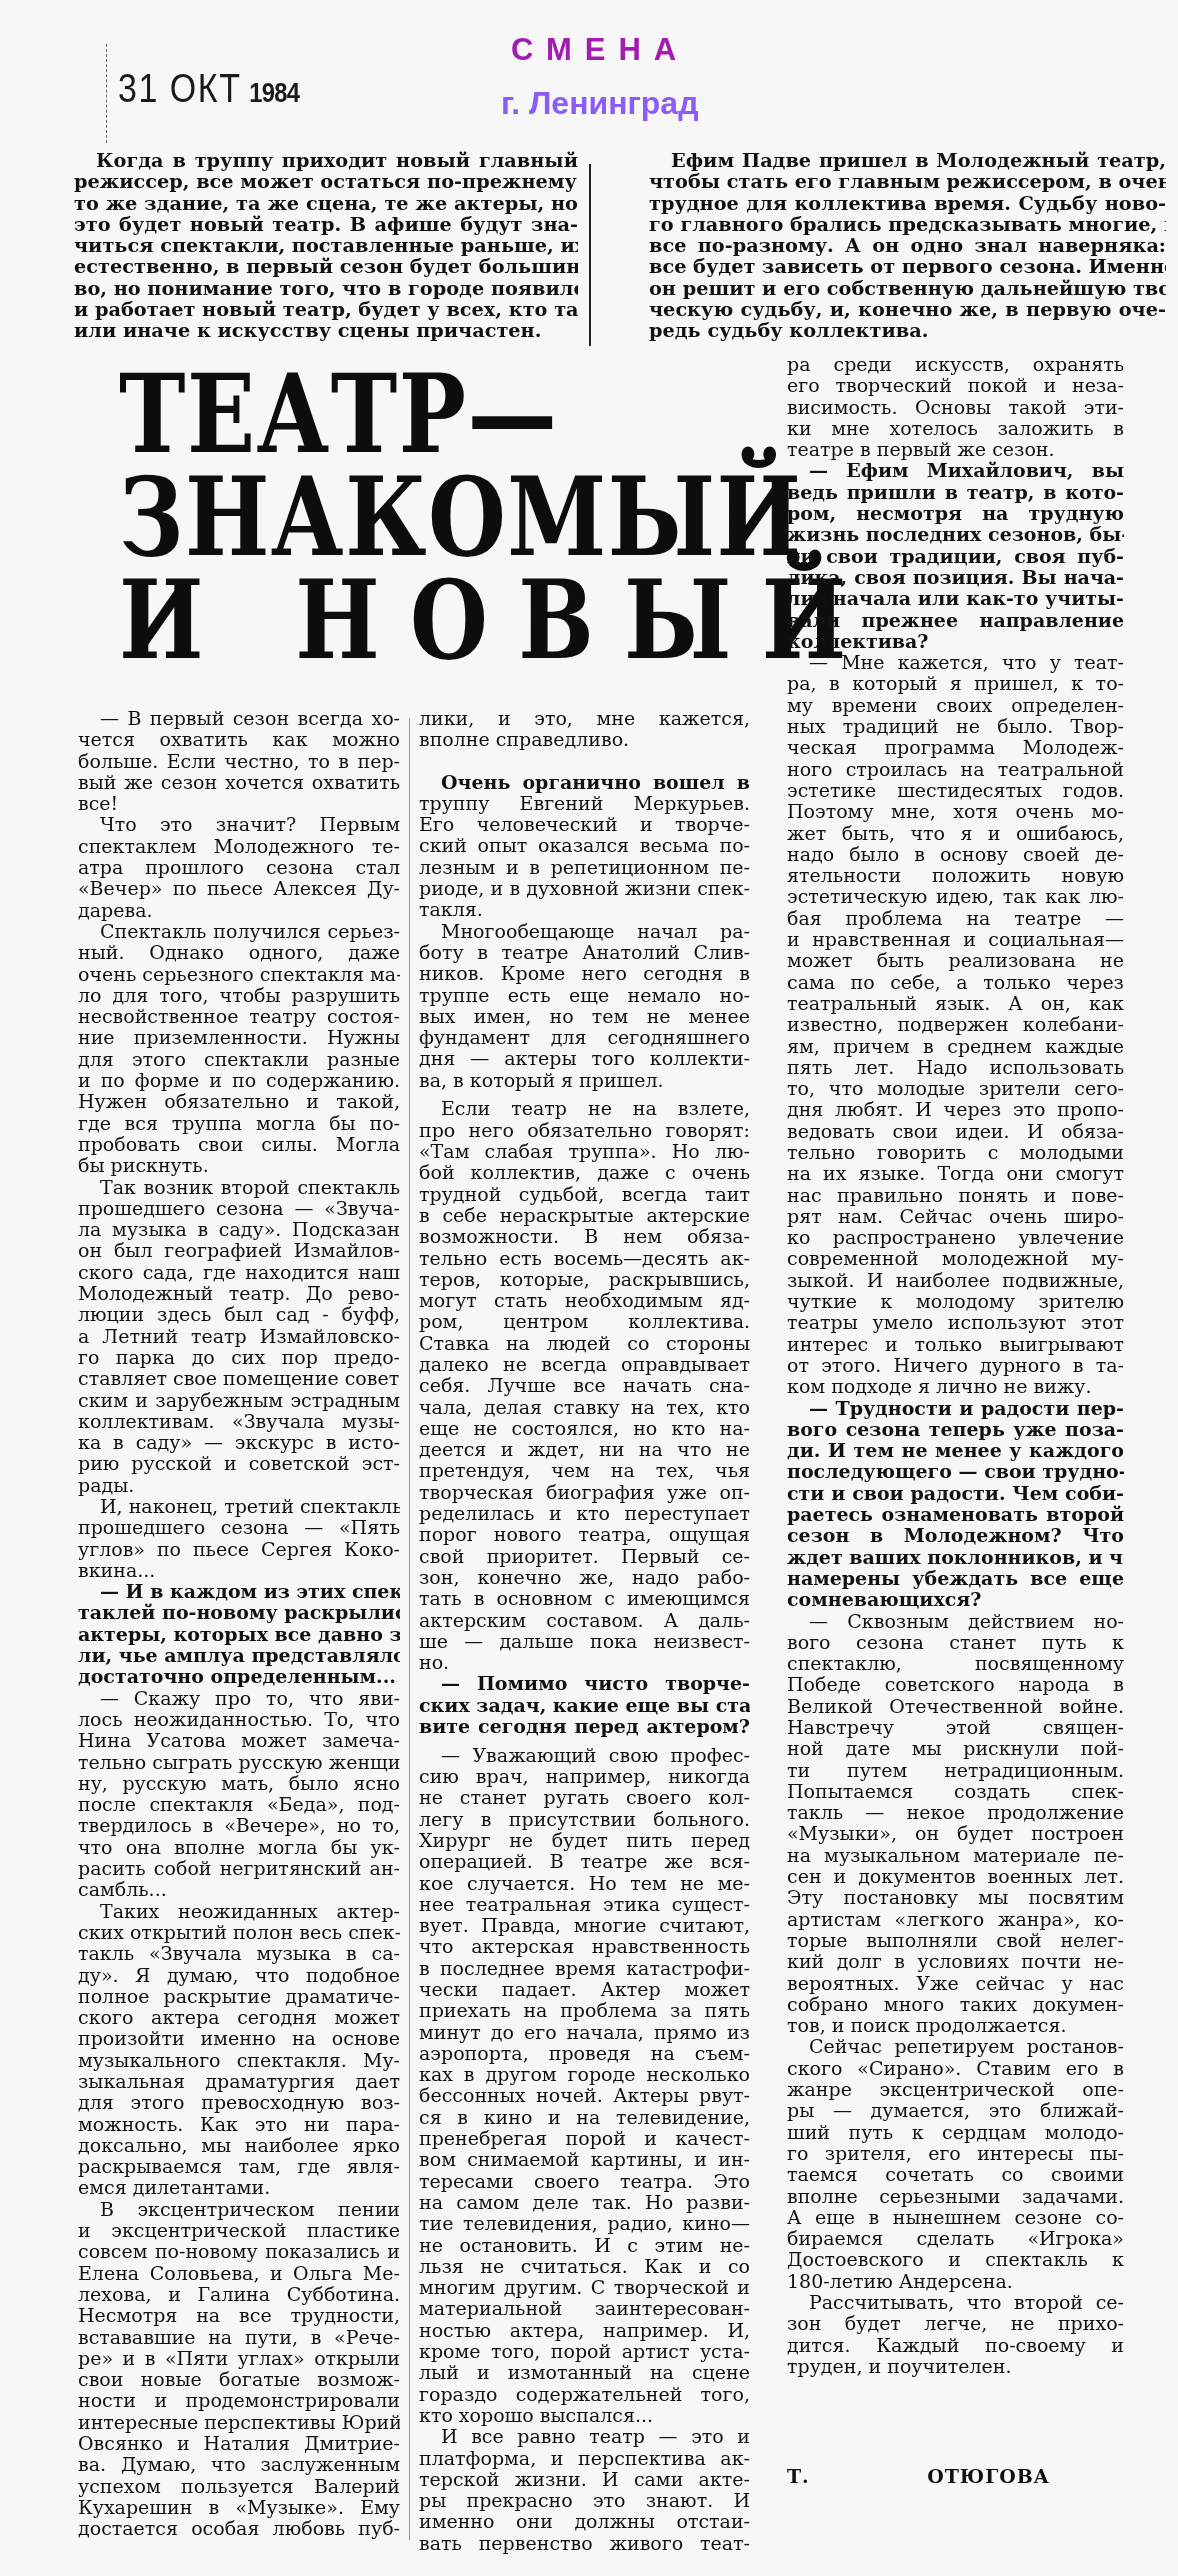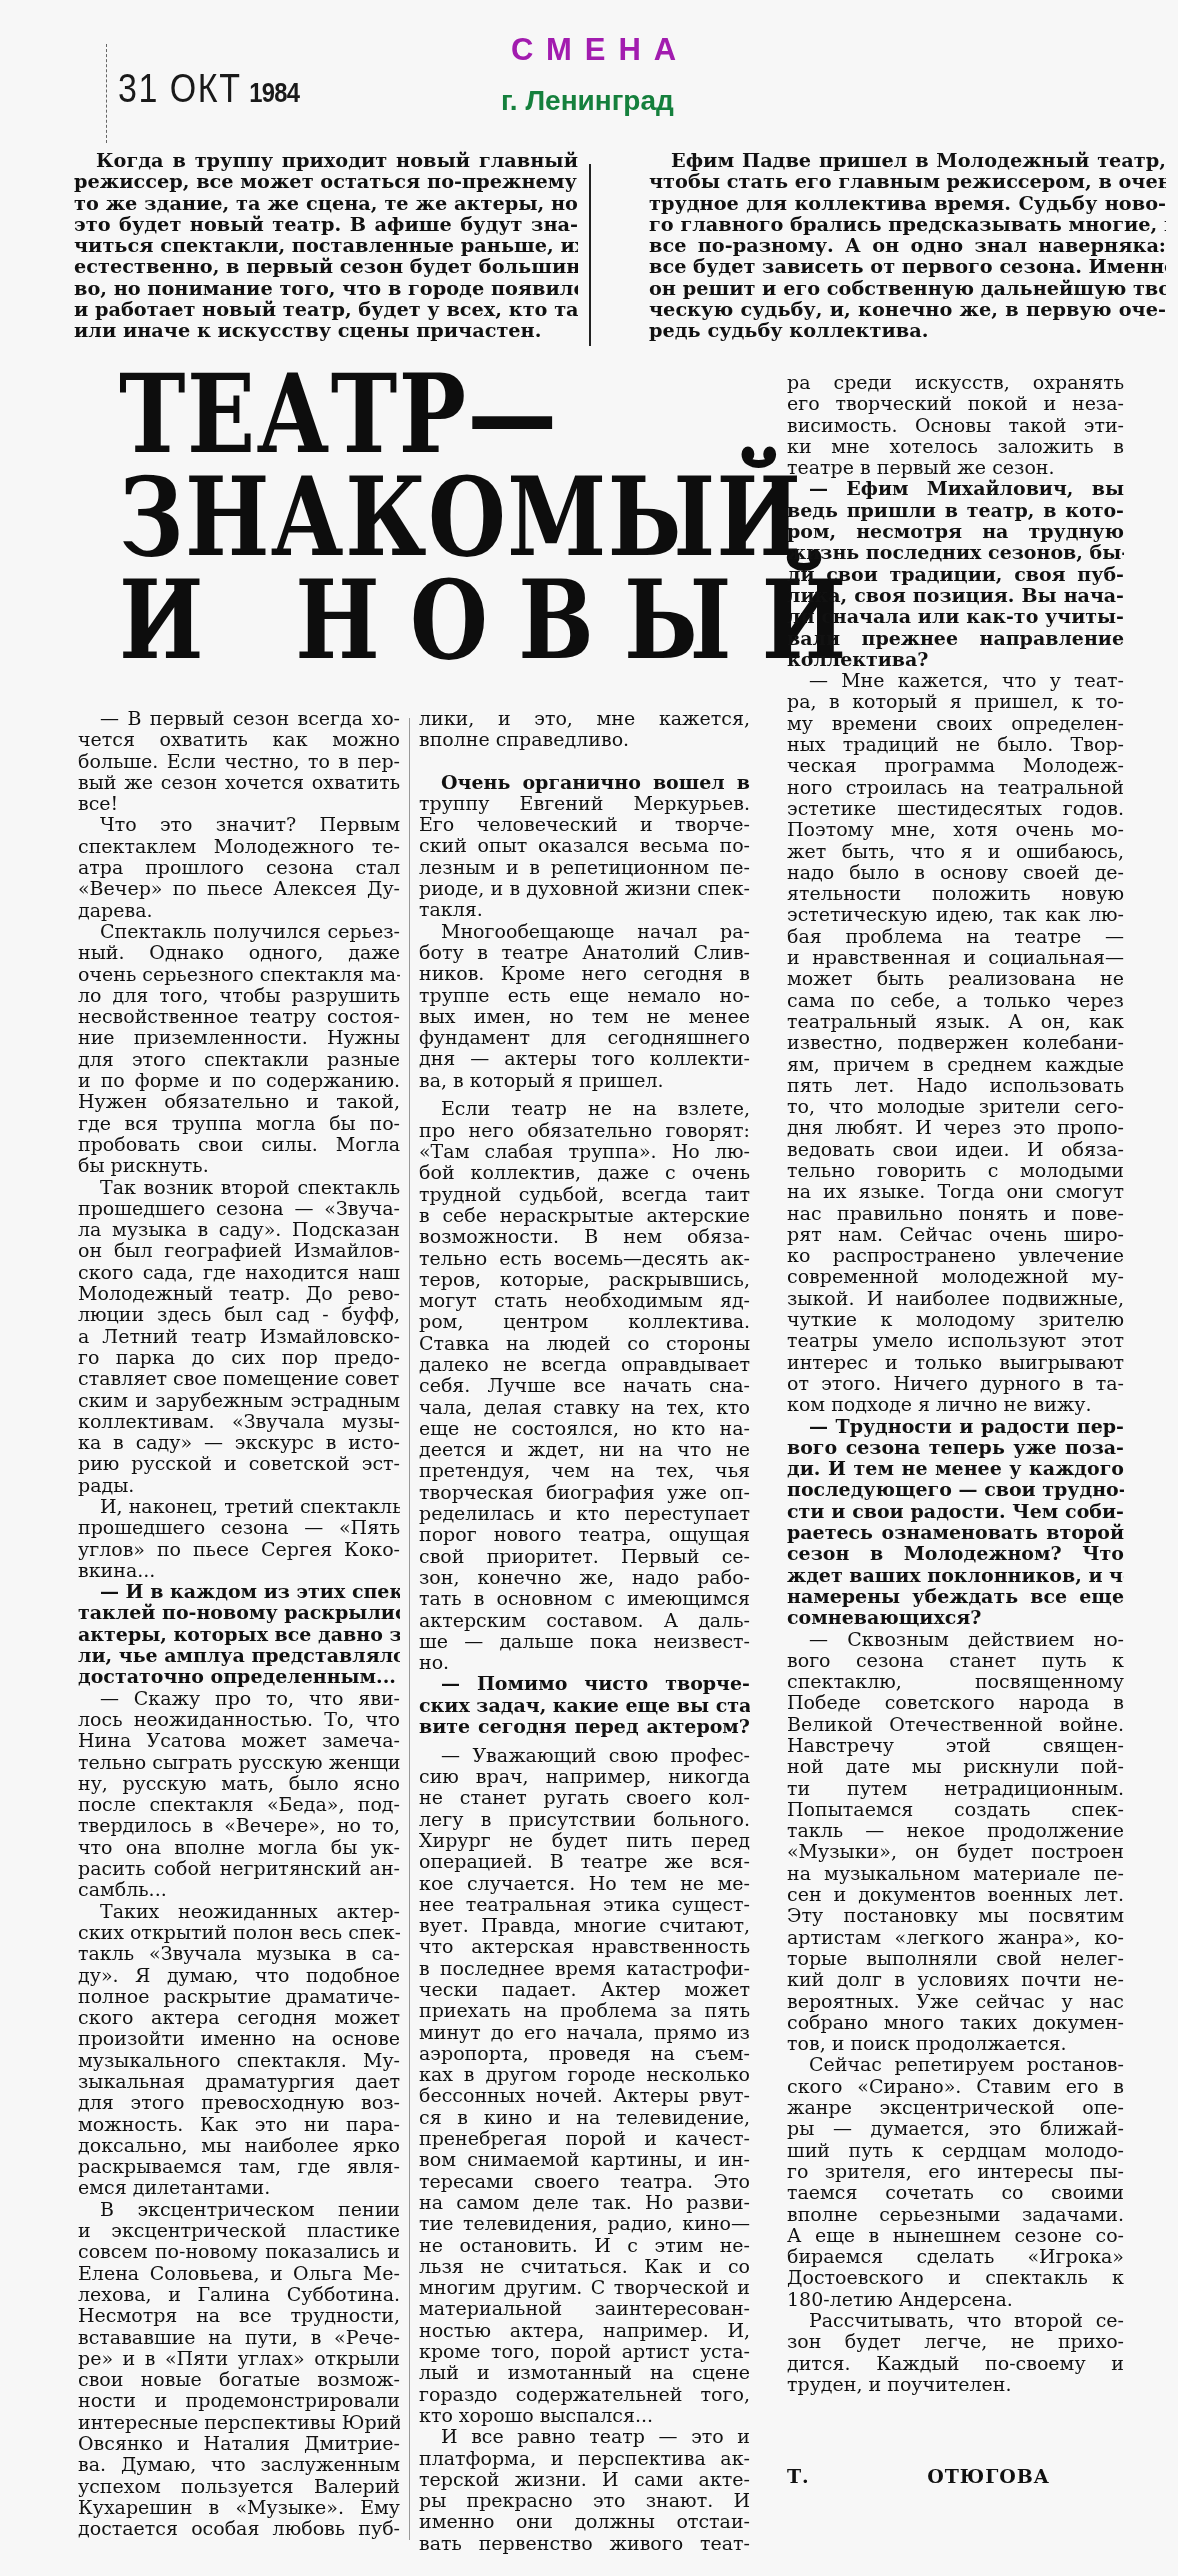--- a/index.html
+++ b/index.html
@@ -5,21 +5,21 @@
   html,body{margin:0;padding:0;}
   body{width:1179px;height:2576px;background:#f7f7f7;position:relative;overflow:hidden;
        font-family:"DejaVu Serif","Liberation Serif",serif;color:#111;}
   .stamp-date{position:absolute;left:118px;top:66px;font-family:"Liberation Sans","DejaVu Sans",sans-serif;
        font-size:40px;letter-spacing:1.8px;color:#1a1a1a;transform:scaleX(0.85);transform-origin:left top;font-weight:400;}
   .stamp-date .yr{font-size:28px;font-weight:700;margin-left:9.2px;letter-spacing:-0.9px;}
   .stamp-box{position:absolute;left:106px;top:44px;width:1.8px;height:99px;border-left:1.8px dashed #666;}
   .paper-name{position:absolute;left:511px;top:32px;font-family:"Liberation Sans","DejaVu Sans",sans-serif;
        font-weight:700;font-size:31px;letter-spacing:13px;color:#a21caf;}
   .paper-city{position:absolute;left:501px;top:85px;font-family:"Liberation Sans","DejaVu Sans",sans-serif;
-       font-weight:700;font-size:28px;color:#15803d;}
+       font-weight:700;font-size:32px;color:#8b5cf6;}
   .col{position:absolute;font-size:19px;line-height:21.3px;}
   .col .ln{display:block;text-align:justify;text-align-last:justify;white-space:nowrap;height:21.3px;overflow:hidden;}
   .col .ln.last{text-align-last:left;}
   .col .ln.ind{padding-left:22px;}
   .b{font-weight:700;}
   .lead .ln{font-weight:700;}
   .vrule{position:absolute;background:#222;}
   .headline{position:absolute;left:75px;top:363px;width:681px;font-family:"DejaVu Serif","Liberation Serif",serif;
        font-weight:700;color:#0d0d0d;margin-left:44px;}
   .headline .hl{display:block;font-size:109px;line-height:103px;letter-spacing:1.8px;transform:scaleX(0.82);transform-origin:left top;white-space:nowrap;}
@@ -235,21 +235,21 @@
     <span class="ln ">лый и измотанный на сцене</span>
     <span class="ln ">гораздо содержательней того,</span>
     <span class="ln last">кто хорошо выспался...</span>
     <span class="ln ind">И все равно театр — это и</span>
     <span class="ln ">платформа, и перспектива ак-</span>
     <span class="ln ">терской жизни. И сами акте-</span>
     <span class="ln ">ры прекрасно это знают. И</span>
     <span class="ln ">именно они должны отстаи-</span>
     <span class="ln ">вать первенство живого теат-</span>
   </div>
-<div class="col body" style="left:787px;top:372px;width:337px;">
+<div class="col body" style="left:787px;top:354px;width:337px;">
     <span class="ln ">ра среди искусств, охранять</span>
     <span class="ln ">его творческий покой и неза-</span>
     <span class="ln ">висимость. Основы такой эти-</span>
     <span class="ln ">ки мне хотелось заложить в</span>
     <span class="ln last">театре в первый же сезон.</span>
     <span class="ln ind b">— Ефим Михайлович, вы</span>
     <span class="ln b">ведь пришли в театр, в кото-</span>
     <span class="ln b">ром, несмотря на трудную</span>
     <span class="ln b">жизнь последних сезонов, бы-</span>
     <span class="ln b">ли свои традиции, своя пуб-</span>

